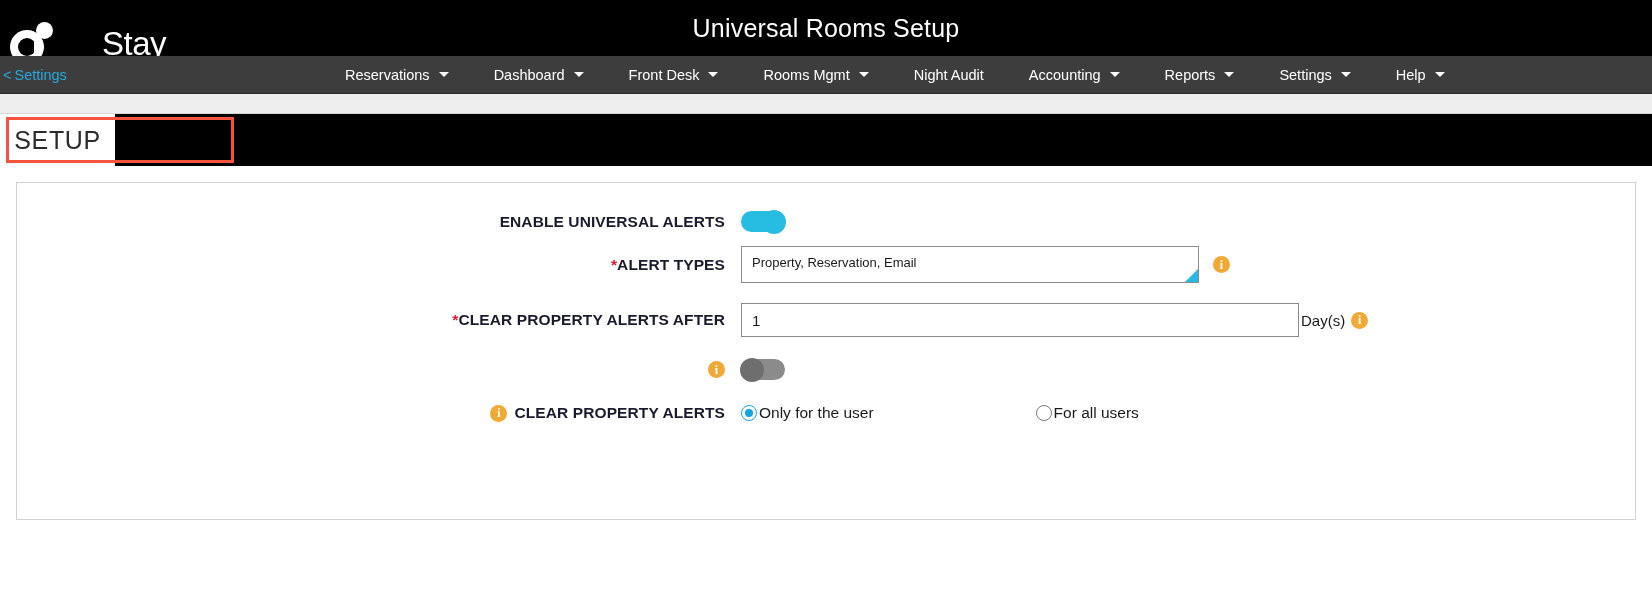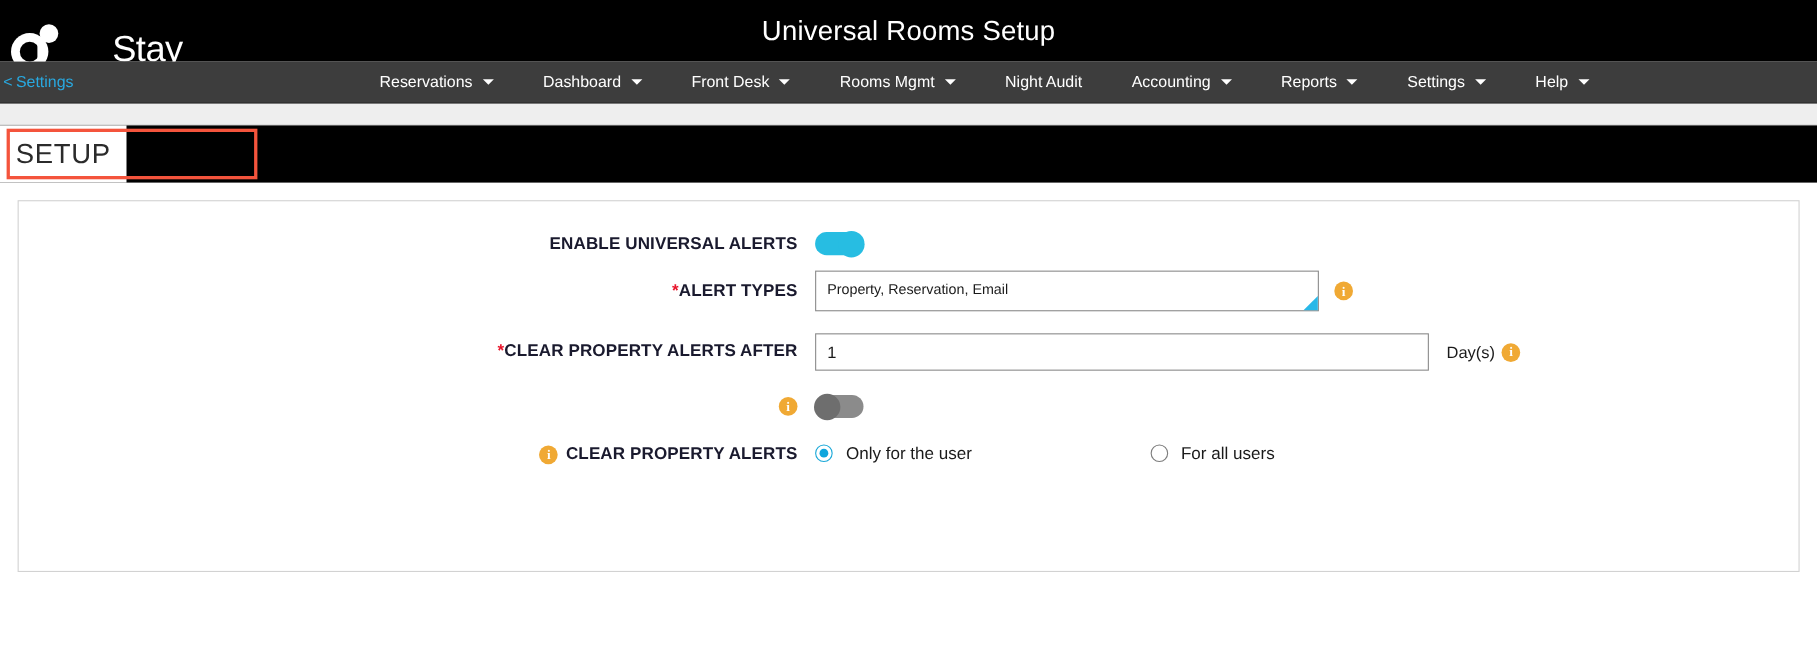--- a/index.html
+++ b/index.html
@@ -262,41 +262,42 @@
     height: 34px;
     border: 1px solid #8a8a8a;
     font-size: 15px;
     color: #1a1a1a;
     padding: 4px 10px;
     font-family: "Liberation Sans", sans-serif;
     background: #ffffff;
     outline: none;
   }
   .unit-label {
-    margin-left: 16px;
+    margin-left: 2px;
     font-size: 15px;
     color: #1a1a1a;
     display: flex;
     align-items: center;
     gap: 6px;
   }
   .side-info {
     margin-left: 14px;
     display: flex;
     align-items: center;
   }
 
   
   .radio-group {
     display: flex;
     align-items: center;
   }
   .radio-opt {
     display: flex;
-    gap: 12px;
+    align-items: center;
+    gap: 2px;
     font-size: 15.5px;
     color: #1a1a1a;
   }
   .radio-opt.second { margin-left: 162px; }
   .radio {
     width: 16px; height: 16px;
     border-radius: 50%;
     border: 1.6px solid #7c7c7c;
     background: #ffffff;
     position: relative;

